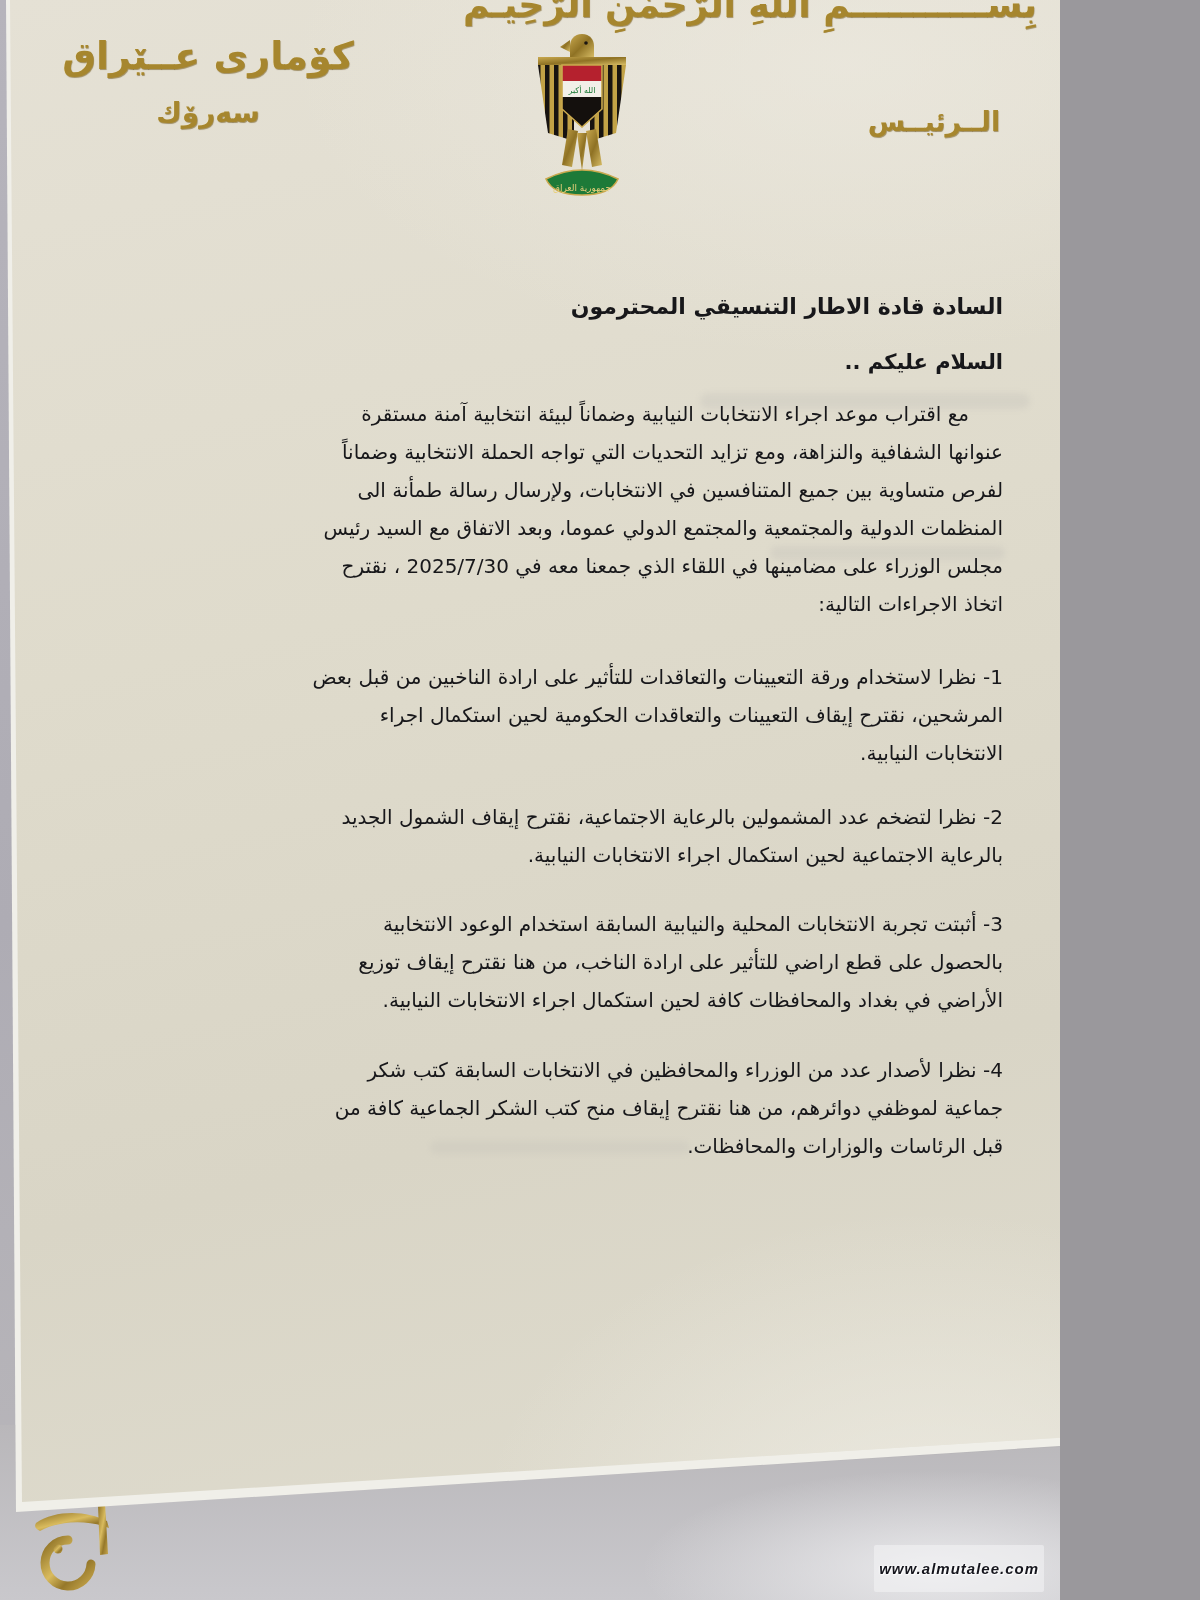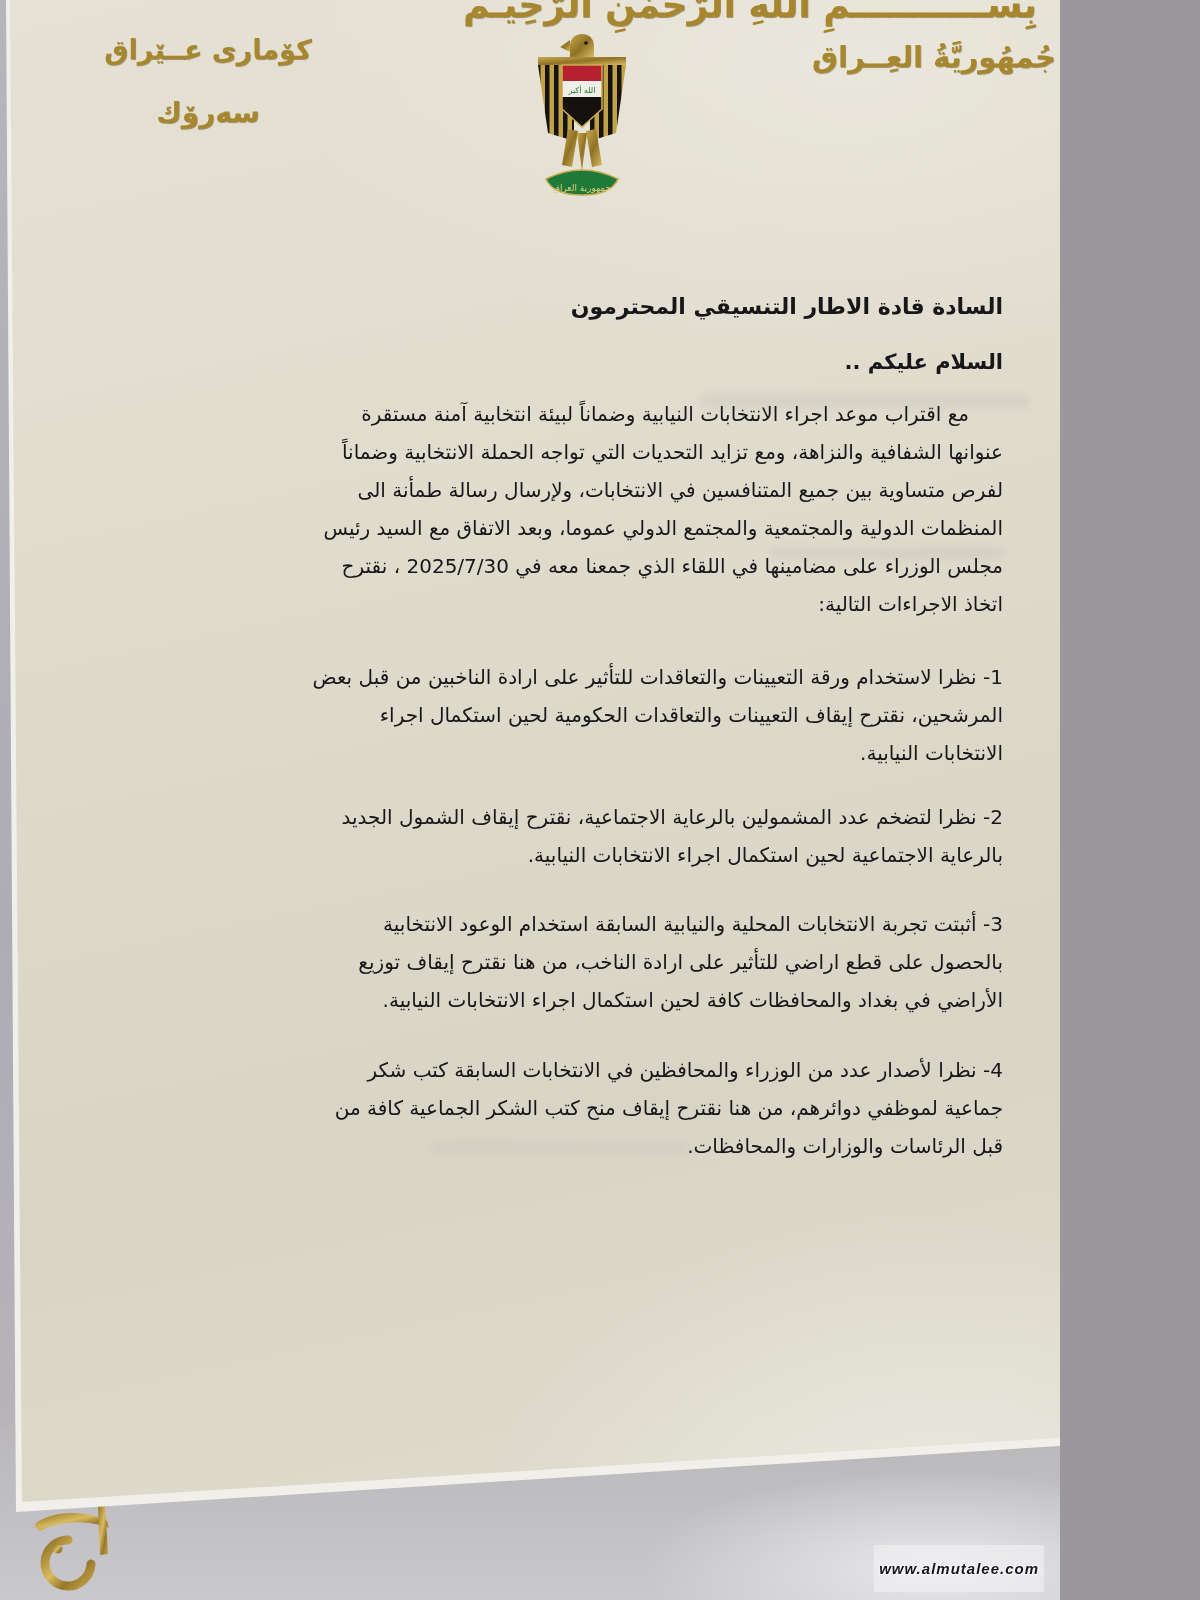--- a/index.html
+++ b/index.html
@@ -36,21 +36,21 @@
     background:
       radial-gradient(ellipse 700px 500px at 88% 96%, rgba(240,238,230,.75) 0%, rgba(240,238,230,0) 65%),
       radial-gradient(ellipse 800px 420px at 80% 4%, rgba(238,235,226,.6) 0%, rgba(238,235,226,0) 70%),
       linear-gradient(168deg,#e5e1d5 0%,#dfdbcc 38%,#d9d5c6 68%,#e0ddd0 100%);}
   
   .gold{color:#a6862e;
     text-shadow:.6px .8px .7px rgba(110,82,18,.55),-.4px -.4px .6px rgba(255,242,196,.65);}
   .bismillah{position:absolute;left:370px;top:-16px;width:760px;text-align:center;
     font-size:36px;font-weight:bold;direction:rtl;white-space:nowrap;}
   .kr-title{position:absolute;left:58px;top:34px;width:300px;text-align:center;
-    font-size:27px;font-weight:bold;direction:rtl;}
+    font-size:38px;font-weight:bold;direction:rtl;}
   .kr-sub{position:absolute;left:58px;top:96px;width:300px;text-align:center;
     font-size:28px;font-weight:bold;direction:rtl;}
   .ar-title{position:absolute;left:788px;top:40px;width:292px;text-align:center;
     font-size:29px;font-weight:bold;direction:rtl;}
   .ar-sub{position:absolute;left:788px;top:106px;width:292px;text-align:center;
     font-size:27px;font-weight:bold;direction:rtl;}
   .emblem{position:absolute;left:518px;top:33px;width:128px;height:178px;}
   
   .letter{position:absolute;left:165px;top:288px;width:838px;direction:rtl;
     color:#17171a;font-size:20px;line-height:38px;}
@@ -105,21 +105,21 @@
   </svg>
 
   <div class="page-under"></div>
   <div class="page">
 
     <div class="bismillah gold">بِسـْــــــــــمِ اللهِ الرَّحمٰنِ الرَّحِيـم</div>
 
     <div class="kr-title gold">كۆماری عــێراق</div>
     <div class="kr-sub gold">سەرۆك</div>
 
-    <div class="ar-title gold">جُمهُوريَّةُ العِــراق</div>
+    <div class="ar-sub gold">الــرئيــس</div>
 
     <svg class="emblem" viewBox="0 0 128 178">
       <defs>
         <linearGradient id="eg" x1="0" y1="0" x2="1" y2="1">
           <stop offset="0" stop-color="#c9a94f"></stop>
             <stop offset=".5" stop-color="#8f7224"></stop>
           <stop offset="1" stop-color="#d8bd66"></stop>
         </linearGradient>
         <pattern id="stripes" width="9" height="10" patternUnits="userSpaceOnUse">
           <rect width="9" height="10" fill="#c2a246"></rect>

